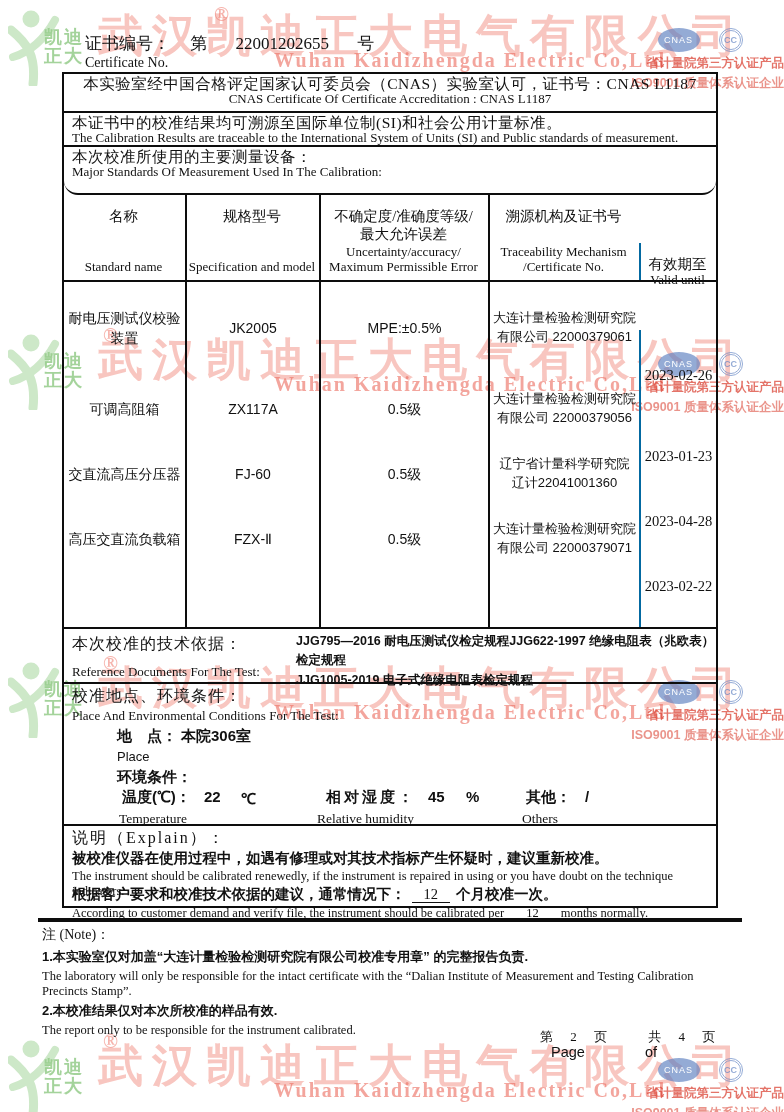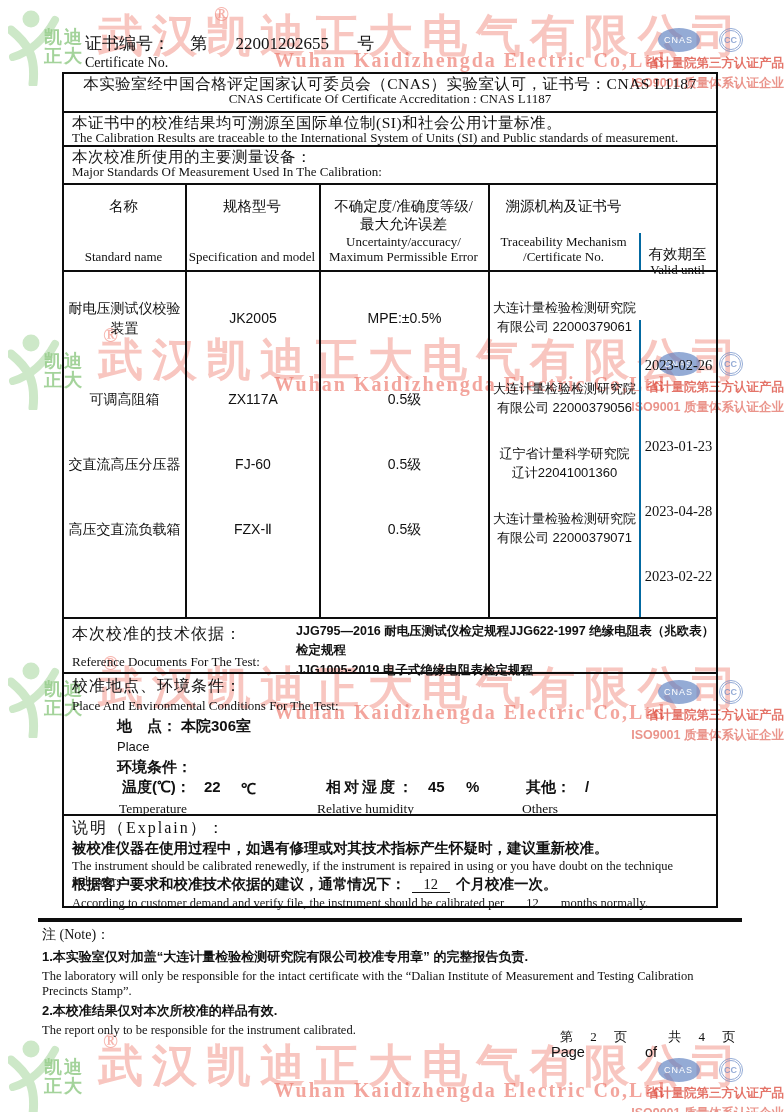--- a/index.html
+++ b/index.html
@@ -60,21 +60,21 @@
   .cert-no .gap1 { margin-left:16px; }
   .cert-no .gap2 { margin-left:24px; }
   .cert-no-en { position:absolute; left:85px; top:55px; font-size:14px; }
   .main-box {
     position:absolute; left:62px; top:72px; width:656px; height:836px;
     border:2.5px solid #0d0d0d; display:flex; flex-direction:column;
   }
   .sec { border-bottom:2px solid #0d0d0d; padding:1px 8px 0 8px; overflow:hidden; }
   .sec .cn { font-size:15.5px; line-height:1.12; letter-spacing:0.5px; }
   .sec .en { font-size:13px;  line-height:1.15; }
-  .s1 { height:39px;text-align:center; } .s2 { height:34px; } .s3 { height:38px; }
+  .s1 { height:39px;text-align:center; } .s2 { height:34px; } .s3 { height:48px;border-radius:14px; }
   
   .equip-table { height:434px; border-bottom:2px solid #0d0d0d; display:flex; flex-direction:column; }
   .thead { display:flex; height:87px; border-bottom:2px solid #0d0d0d; }
   .th {
     display:flex; flex-direction:column; justify-content:space-between;
     text-align:center; padding:12px 2px 6px 0;
   }
   .th .cn { font-size:14.5px; white-space:pre-line; line-height:1.25; }
   .th .en { font-size:13px; white-space:pre-line; line-height:1.1; }
   .tbody { display:flex; flex:1; }
@@ -128,21 +128,21 @@
   .u12 { font-family:"Liberation Serif", serif; font-weight:normal; border-bottom:1.2px solid #111; padding:0 12px; margin:0 6px; }
   .exp-en2 { position:absolute; left:8px; top:80px; font-size:12.5px; }
   .n12 { margin:0 22px; }
   
   .divider { position:absolute; left:38px; top:918px; width:704px; height:3.5px; background:#0d0d0d; }
   .notes { position:absolute; left:42px; top:926px; width:700px; }
   .note-title { font-size:14px; margin-bottom:4px; }
   .note-cn { font-family:"Liberation Sans", sans-serif; font-weight:bold; font-size:13px; margin-top:3px; }
   .note-en { font-size:12.5px; margin-top:3px; }
   
-  .footer-cn { position:absolute; left:560px; top:1028px; font-size:13px; }
+  .footer-cn { position:absolute; left:540px; top:1028px; font-size:13px; }
   .footer-cn .fgap { margin-left:14px; } .footer-cn .fgap-big { margin-left:38px; }
   .footer-en { position:absolute; left:0; top:1044px; width:681px; height:20px;
                font-family:"Liberation Sans", sans-serif; font-size:14.5px; }
   .footer-en span { position:absolute; }
   .f-page { left:551px; } .f-of { left:645px; }
 </style>
 </head>
 <body>
 
 <div class="page">

